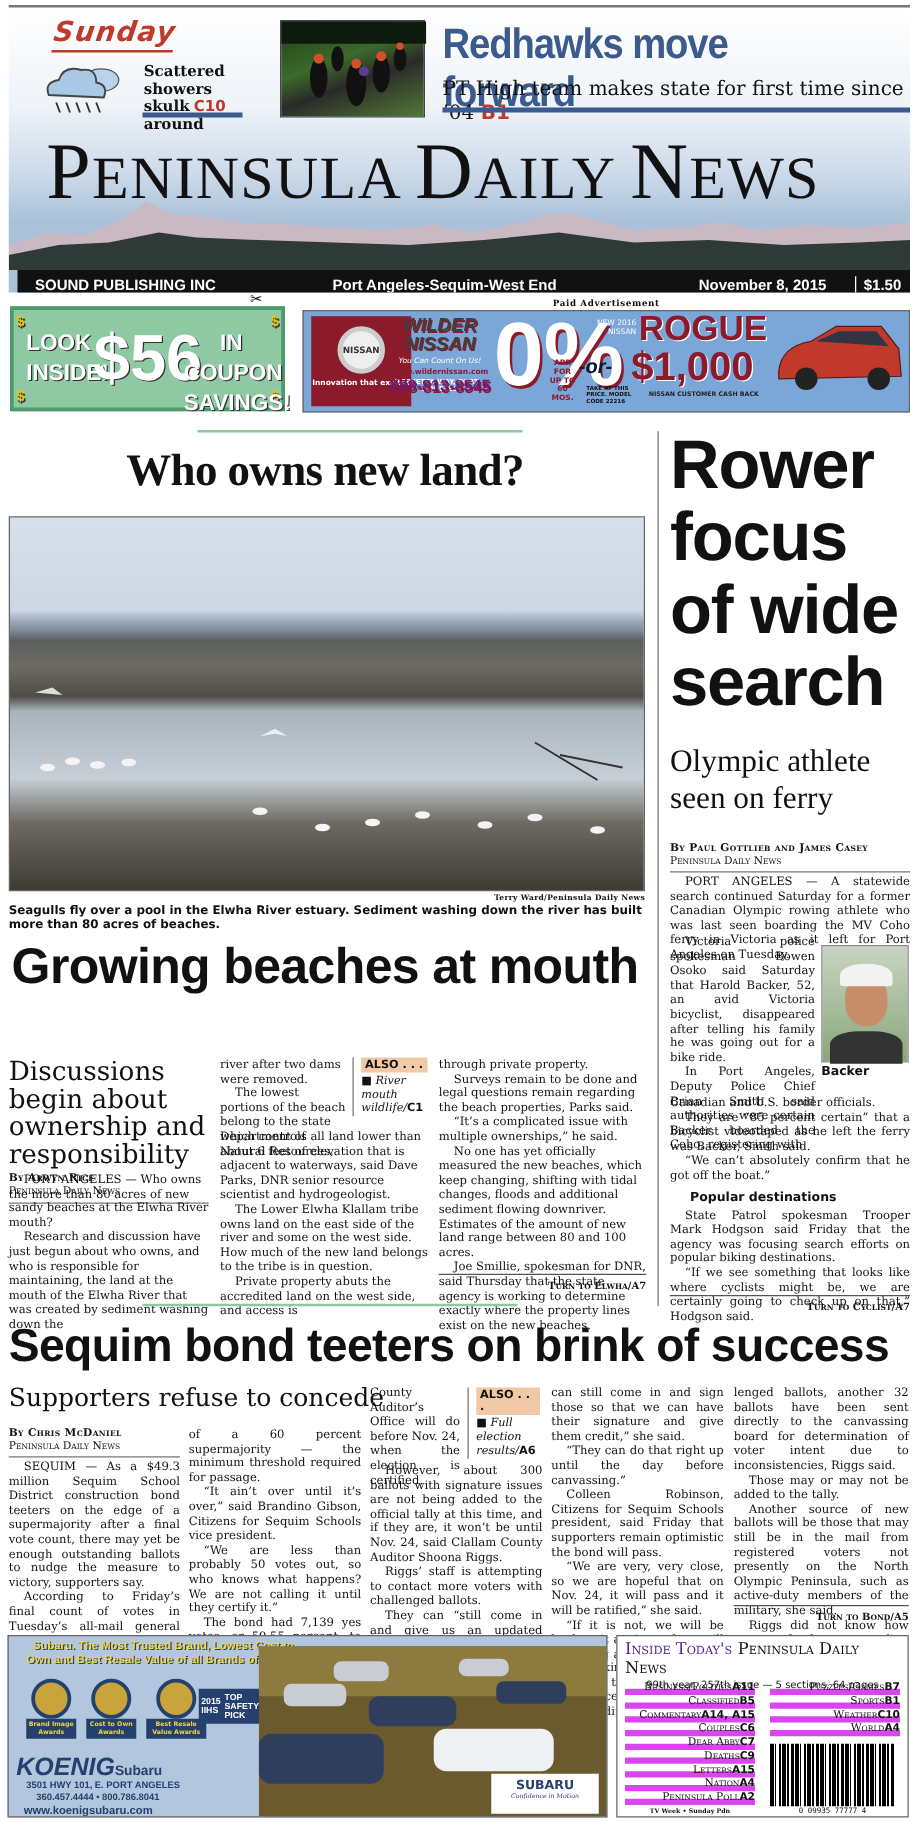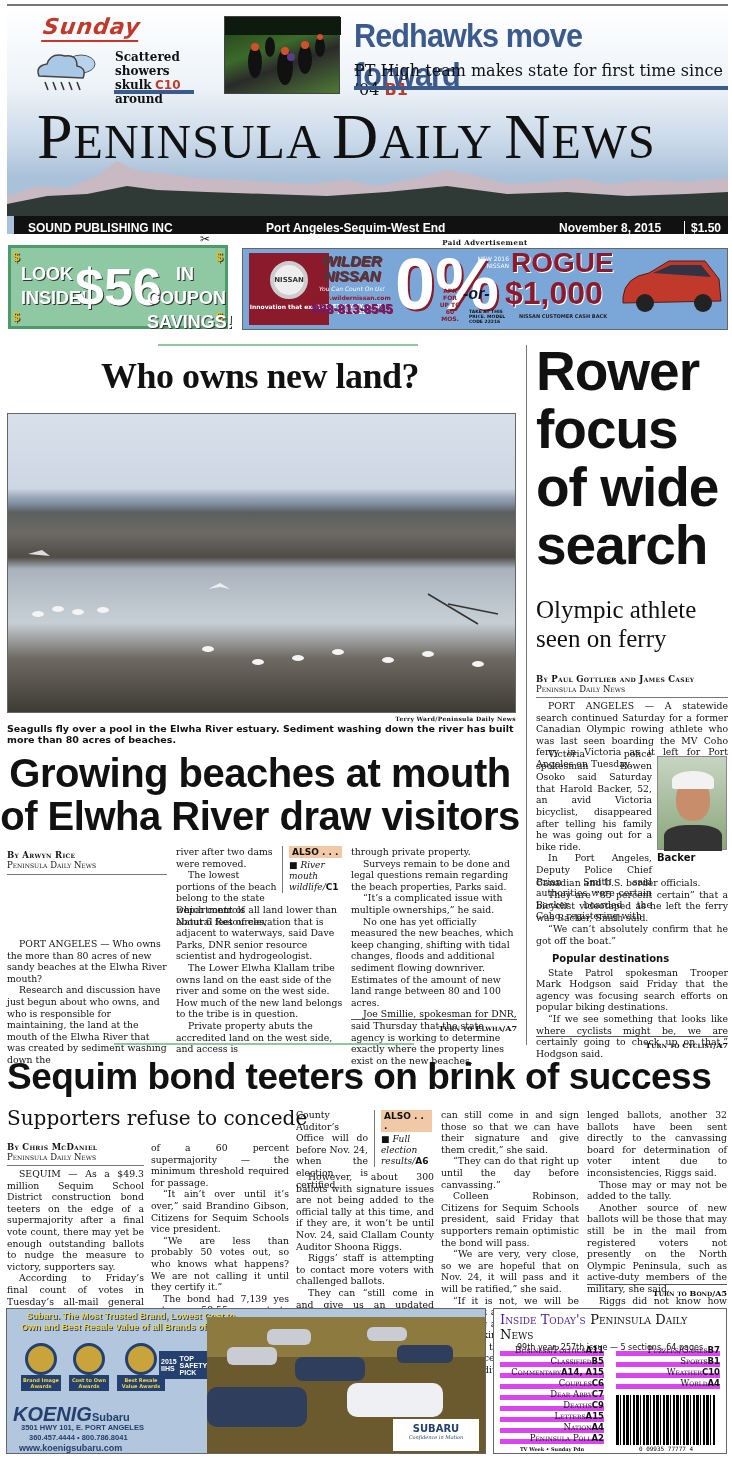--- a/index.html
+++ b/index.html
@@ -181,24 +181,24 @@
     </g>
     <path d="M200 175 l12 -6 l10 6 l-10 -2 z" fill="#eee"></path>
     <path d="M20 140 l14 -4 l8 6 z" fill="#ddd"></path>
     <path d="M420 180 L470 210 M440 190 L490 200" stroke="#333" stroke-width="1.5"></path>
   </svg>
 </div>
 <div class="abs credit">Terry Ward/Peninsula Daily News</div>
 <div class="abs caption">Seagulls fly over a pool in the Elwha River estuary. Sediment washing down the river has built more than 80 acres of beaches.</div>
 <div class="abs h-grow">
   <div>Growing beaches at mouth</div>
-  <div>of Elwha River draw visitors</div>
 </div>
 
 <div class="abs" style="left:7px;top:846px;width:160px">
+  <div class="deck">Discussions begin about ownership and responsibility</div>
   <div class="byline" style="margin-top:4px">By Arwyn Rice</div>
   <div class="org" style="border-bottom:1px solid #777;padding-bottom:4px">Peninsula Daily News</div>
 </div>
 <div class="abs body" style="left:7px;top:938px;width:160px">
   <p>PORT ANGELES — Who owns the more than 80 acres of new sandy beaches at the Elwha River mouth?</p>
     <p>Research and discussion have just begun about who owns, and who is responsible for maintaining, the land at the mouth of the Elwha River that was created by sediment washing down the</p>
 </div>
 <div class="abs body" style="left:176px;top:846px;width:104px">
   <p style="text-indent:0">river after two dams were removed.</p>
     <p>The lowest portions of the beach belong to the state Department of Natural Resources,</p>

